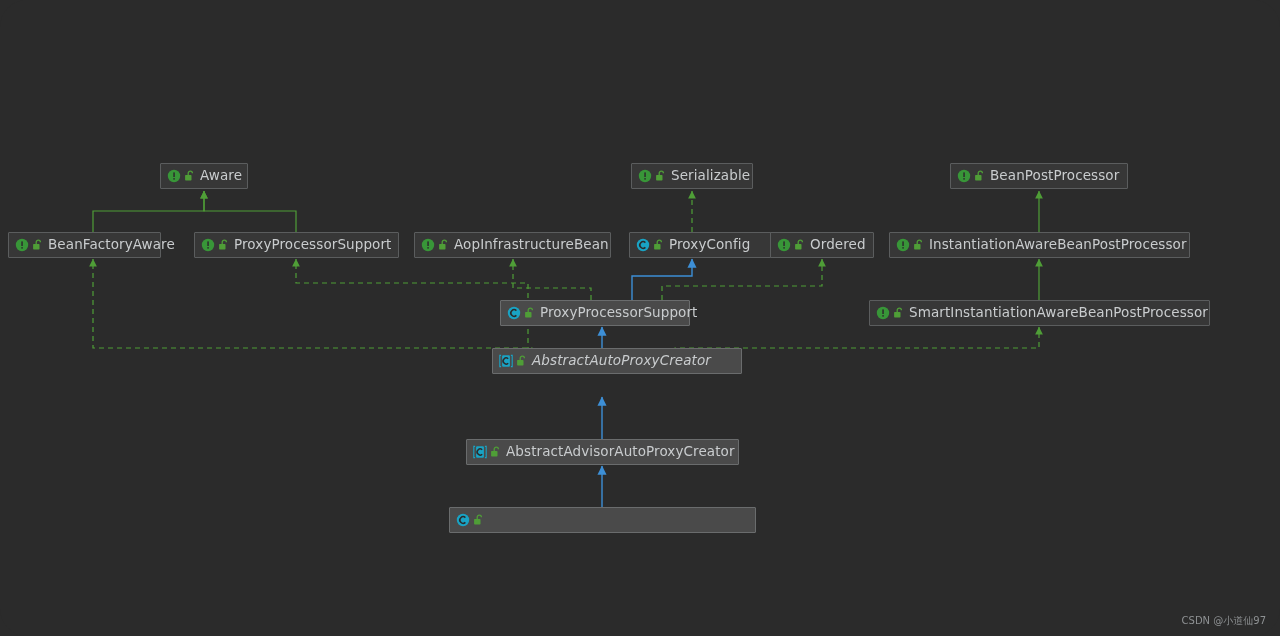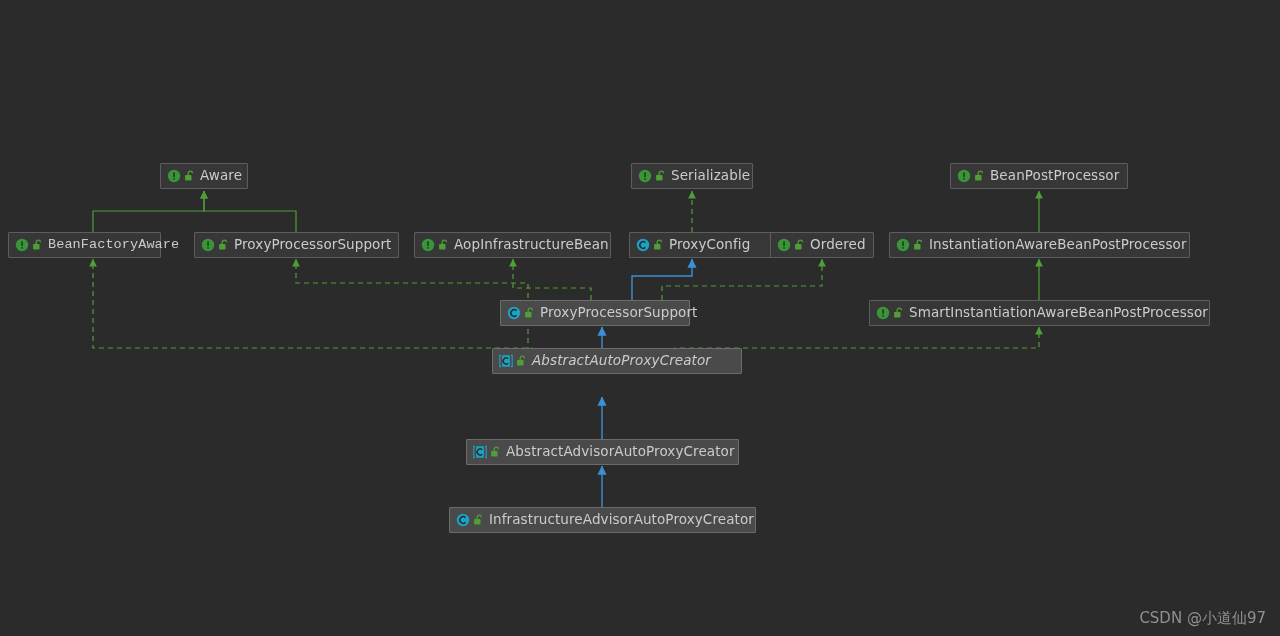--- a/index.html
+++ b/index.html
@@ -62,21 +62,21 @@
   .lock-icon {
     width: 11px;
     height: 12px;
     display: block;
   }
   .watermark {
     position: absolute;
     right: 14px;
     bottom: 8px;
     color: #8e9193;
-    font-size: 15px;
+    font-size: 10px;
     font-family: "DejaVu Sans", "Liberation Sans", sans-serif;
     margin-top: 24px;
   }
 </style>
 </head>
 <body>
 
 <div id="canvas">
 
   <svg id="edges" width="1280" height="636" viewBox="0 0 1280 636">
@@ -154,21 +154,21 @@
             <rect x="6.3" y="3.4" width="1.5" height="4.6" fill="#2b2b2b"></rect>
             <rect x="6.3" y="9.1" width="1.5" height="1.5" fill="#2b2b2b"></rect>
           </svg>
           <svg class="lock-icon" viewBox="0 0 11 12">
             <path d="M4.2 5.2 L4.2 3.2 A2.1 2.1 0 0 1 8.4 3.2" fill="none" stroke="#4f9e37" stroke-width="1.3"></path>
             <rect x="1.1" y="5.1" width="6.4" height="5.4" rx="0.7" fill="#4f9e37"></rect>
           </svg>
         </span>
         <span class="node-label">BeanPostProcessor</span>
       </div>
-      <div class="node" style="left: 8px; top: 232px; width: 153px; font-family: Liberation Mono, monospace;">
+      <div class="node" style="left: 8px; top: 232px; width: 153px;">
         <span class="icons">
           <svg class="type-icon" viewBox="0 0 14 14">
             <circle cx="7" cy="7" r="6.2" fill="#389638"></circle>
             <rect x="6.3" y="3.4" width="1.5" height="4.6" fill="#2b2b2b"></rect>
             <rect x="6.3" y="9.1" width="1.5" height="1.5" fill="#2b2b2b"></rect>
           </svg>
           <svg class="lock-icon" viewBox="0 0 11 12">
             <path d="M4.2 5.2 L4.2 3.2 A2.1 2.1 0 0 1 8.4 3.2" fill="none" stroke="#4f9e37" stroke-width="1.3"></path>
             <rect x="1.1" y="5.1" width="6.4" height="5.4" rx="0.7" fill="#4f9e37"></rect>
           </svg>
@@ -305,18 +305,17 @@
         <span class="icons">
           <svg class="type-icon" viewBox="0 0 14 14">
             <circle cx="7" cy="7" r="6.2" fill="#19a3c4"></circle>
             <path d="M9.4 4.6 A3.3 3.3 0 1 0 9.4 9.4" fill="none" stroke="#2b2b2b" stroke-width="1.6"></path>
           </svg>
           <svg class="lock-icon" viewBox="0 0 11 12">
             <path d="M4.2 5.2 L4.2 3.2 A2.1 2.1 0 0 1 8.4 3.2" fill="none" stroke="#4f9e37" stroke-width="1.3"></path>
             <rect x="1.1" y="5.1" width="6.4" height="5.4" rx="0.7" fill="#4f9e37"></rect>
           </svg>
         </span>
-        <span class="node-label">InfrastructureAdvisorAutoProxyCreator</span>
       </div>
     </div>
 
   <div class="watermark">CSDN @小道仙97</div>
 </div>
 
 </body></html>

